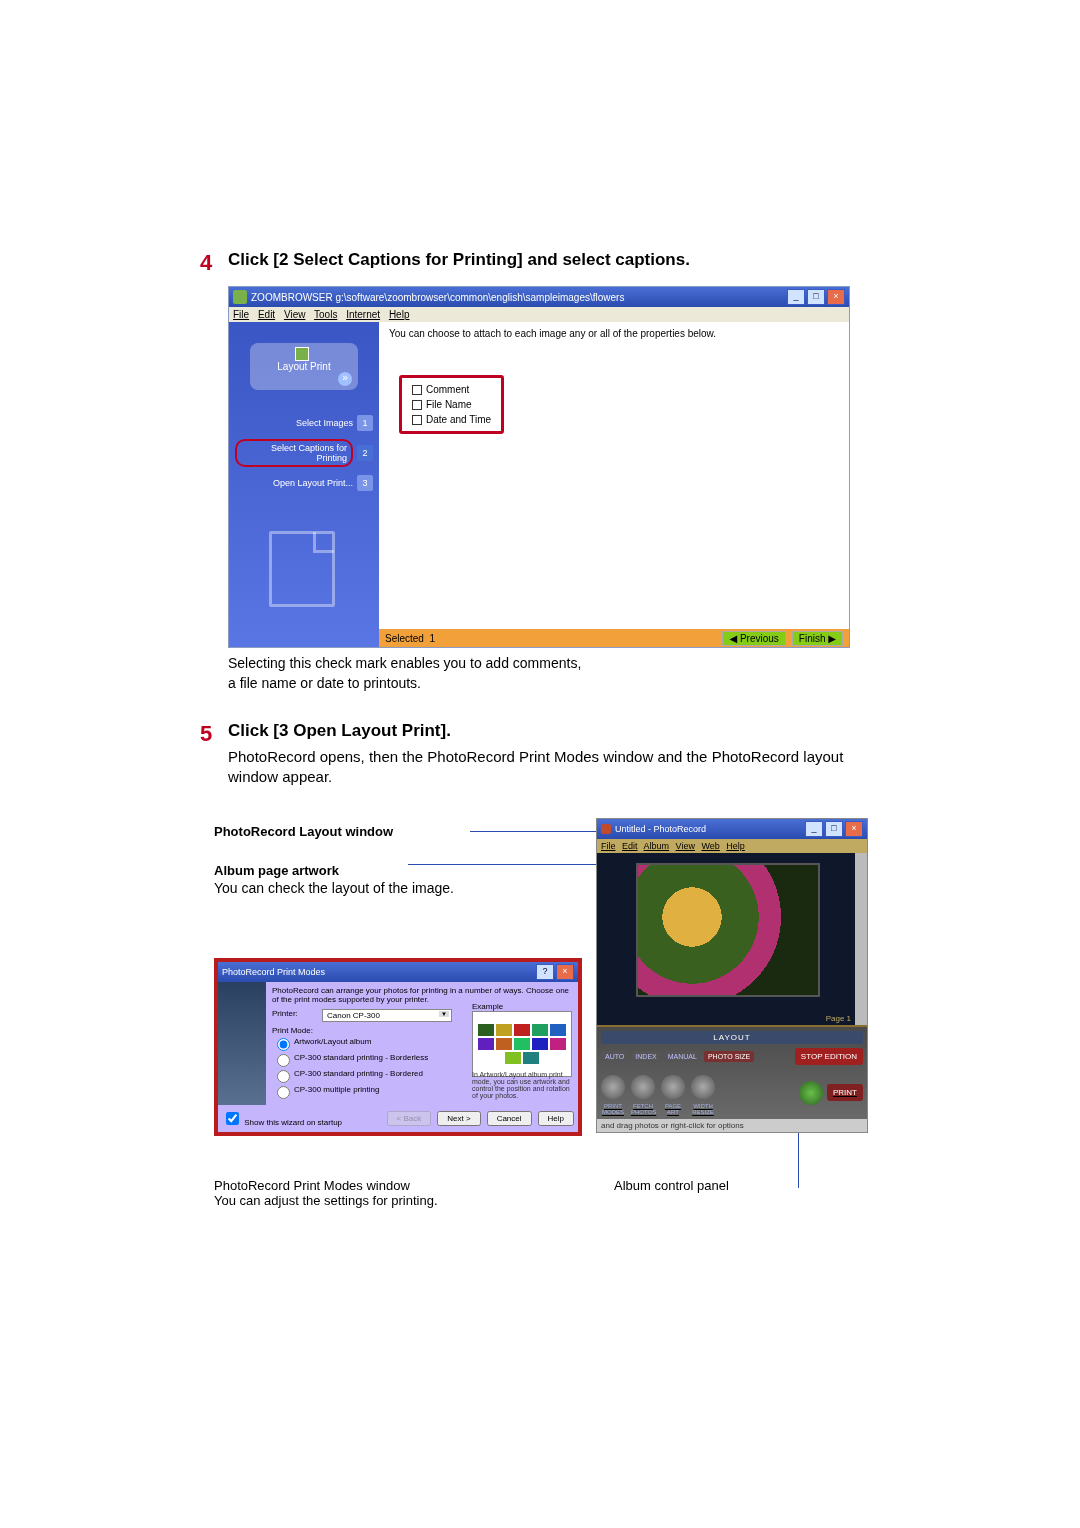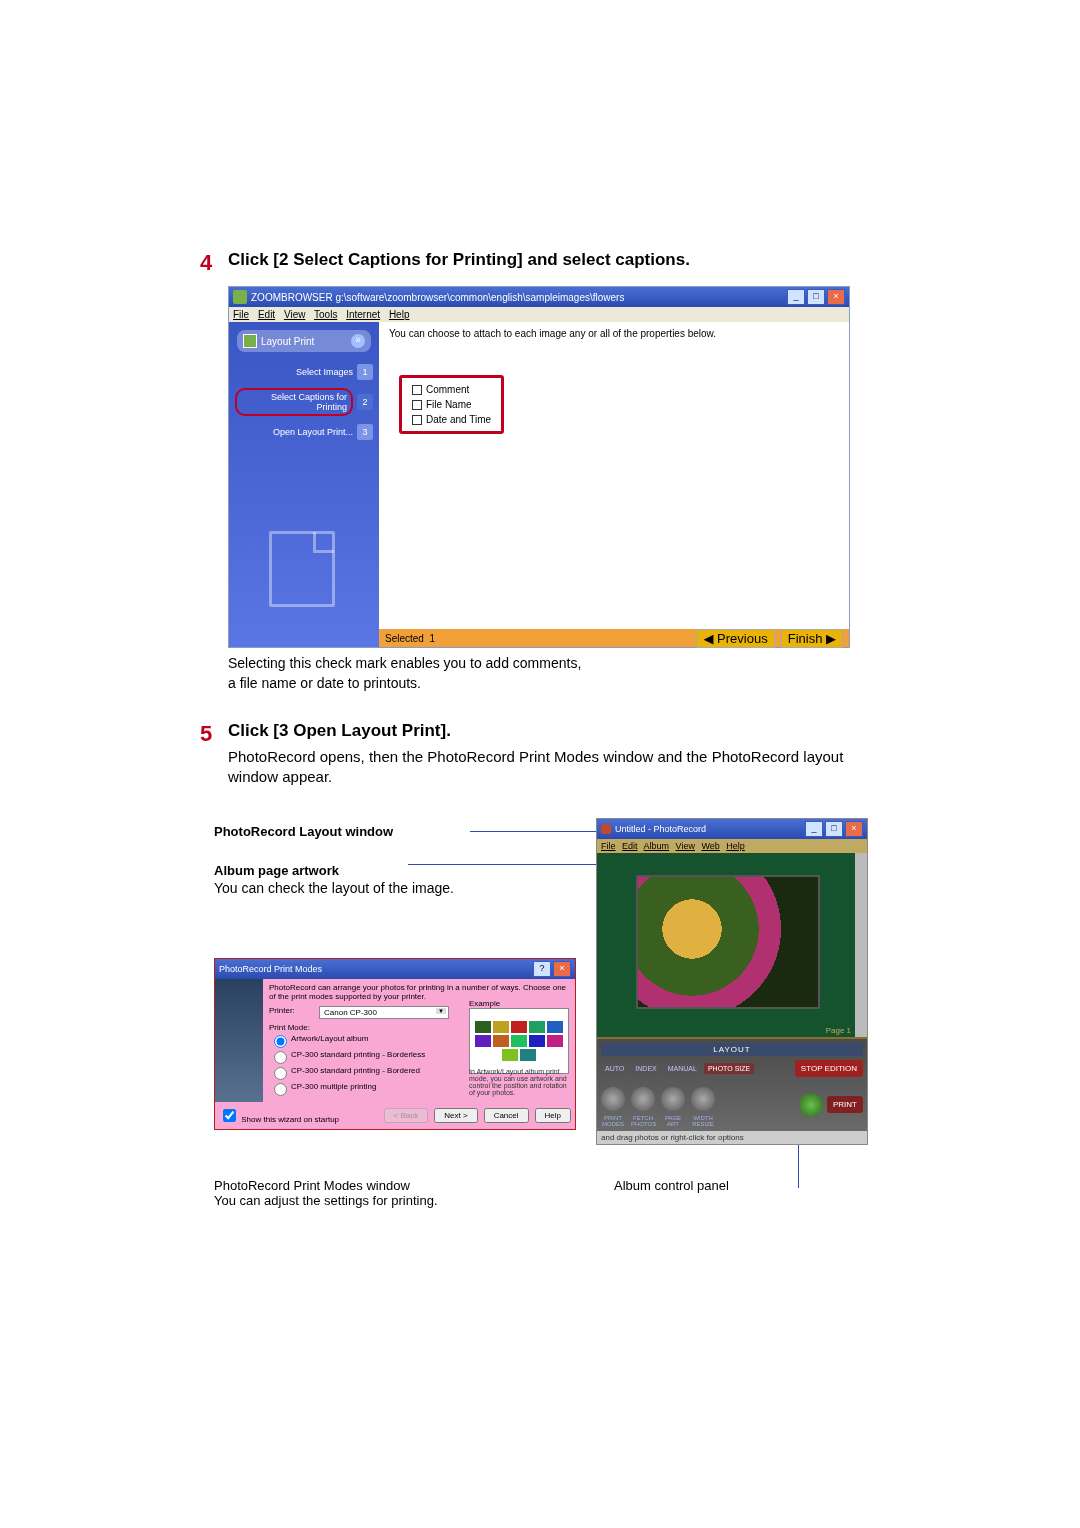--- a/index.html
+++ b/index.html
@@ -68,39 +68,39 @@
   .zb-title .icon {
     width: 14px; height: 14px; background: #7ab04a; border-radius: 2px; margin-right: 4px;
   }
   .zb-title .controls { margin-left: auto; display: flex; gap: 2px; }
   .zb-ctrl { width: 16px; height: 14px; background:#d0e4ff; border:1px solid #3a5bc4; color:#003; text-align:center; line-height:12px; font-size:9px;}
   .zb-close { background:#e86b4a; color:#fff; }
   .zb-menu { background:#ece9d8; padding:2px 4px; }
   .zb-menu span { margin-right: 6px; text-decoration: underline; }
   .zb-body { display:flex; background:#fff; height: 325px; position: relative;}
   .zb-side { width: 150px; background: linear-gradient(#3a56c4,#5a76e4); color:#fff; position:relative;}
-  .zb-side-header { background:rgba(255,255,255,0.3); padding:4px 6px; border-radius:8px; margin:8px; display:flex; align-items:center;}
+  .zb-side-header { background:rgba(255,255,255,0.3); padding:4px 6px; border-radius:8px; margin:21px; display:flex; align-items:center;flex-direction:column;}
   .zb-side-header .sq { width:12px;height:12px;background:#7ab04a;border:1px solid #fff;margin-right:4px;}
   .zb-side-header .go { margin-left:auto; width:14px;height:14px;border-radius:50%;background:#a0c0ff; text-align:center; line-height:12px;}
   .zb-step-list { list-style:none; padding:0; margin:8px 4px; }
   .zb-step-list li { display:flex; align-items:center; justify-content:space-between; padding:4px 2px; font-size:9px;}
   .zb-step-list .num { background:#7a94e8; width:16px;height:16px; text-align:center; line-height:16px; border-radius:2px;}
   .zb-step-list .num.active { background:#4a6fd4; }
   .zb-step-list .red { border:2px solid #c00020; border-radius:10px; padding:2px 4px;}
   .zb-doc-icon { position:absolute; bottom:40px; left:40px; width:60px; height:70px; border:3px solid rgba(255,255,255,0.4); border-radius:2px;}
   .zb-doc-icon::before { content:""; position:absolute; right:-2px; top:-2px; width:18px; height:18px; border-left:3px solid rgba(255,255,255,0.4); border-bottom:3px solid rgba(255,255,255,0.4);}
   .zb-main { flex:1; position:relative; }
   .zb-main-header { background:#f1a03a; color:#000; padding:3px 6px; font-size:10px;}
   .zb-main-text { padding:6px 10px; font-size:10px; color:#000;}
   .zb-checks { margin:30px 20px; display:inline-block; border:3px solid #c00020; border-radius:3px; padding:4px 10px;}
   .zb-checks div { font-size:10px; line-height:1.5;}
   .zb-checkbox { display:inline-block; width:8px;height:8px; border:1px solid #333; margin-right:4px; vertical-align:middle;}
   .zb-footer { position:absolute; bottom:0; left:0; right:0; height:18px; background:#f1a03a; display:flex; align-items:center; padding:0 6px; font-size:10px;}
   .zb-footer .right { margin-left:auto; display:flex; gap:6px;}
-  .zb-btn { background:#eab308; border:1px solid #aaa; padding:1px 6px; font-size:13px;}
+  .zb-btn { background:#84cc16; border:1px solid #aaa; padding:1px 6px; font-size:10px;}
 
   
   .pr-area {
     margin-left: 28px;
     position: relative;
     width: 640px;
     height: 380px;
   }
   .pr-label-col {
     position: absolute;
@@ -119,43 +119,43 @@
     width: 270px;
     background: #3d3d3d;
     border: 1px solid #888;
     font-size: 9px;
     font-family: Tahoma, Arial, sans-serif;
   }
   .pr-layout-title { background: linear-gradient(#4a6fd4,#2a4bb0); color:#fff; padding:2px 4px; display:flex; align-items:center;}
   .pr-layout-title .controls { margin-left:auto; display:flex; gap:2px;}
   .pr-layout-menu { background:#c0a960; padding:2px 4px; }
   .pr-layout-menu span { margin-right:4px; text-decoration:underline;}
-  .pr-canvas { background:#14532d; padding:18px 14px 6px 6px; position:relative; height:160px;text-decoration:underline;}
+  .pr-canvas { background:#0f172a; padding:6px 14px 6px 6px; position:relative; height:160px;text-decoration:underline;}
   .pr-photo { width:180px; height:130px; margin:4px auto; background: radial-gradient(circle at 30% 40%, #e0b040 0 20%, #3a6020 20% 45%, #b03070 45% 60%, #1a2a10 60% 100%); border:2px solid #555;}
   .pr-scroll { position:absolute; right:0; top:0; bottom:0; width:12px; background:#bbb;}
   .pr-controls-panel { background:linear-gradient(#4a4a4a,#6a6a6a); padding:4px; border-top:2px solid #8a7030;}
   .pr-controls-panel .layout-bar { background:#3a4a6a; color:#fff; text-align:center; font-size:8px; padding:2px 0; margin-bottom:4px; letter-spacing:1px;}
   .pr-controls-panel .row { display:flex; gap:4px; align-items:center; justify-content:space-between; }
   .pr-tab { background:#555; color:#c0c0ff; font-size:7px; padding:2px 4px; border-radius:2px;}
   .pr-tab.active { background:#7a3030; color:#fff;}
   .pr-big-btn { background:#a02020; color:#fff; font-size:8px; padding:4px 6px; border-radius:3px;}
   .pr-knobs { display:flex; gap:6px; margin:4px 0;}
   .pr-knob { width:24px; height:24px; border-radius:50%; background:radial-gradient(circle,#aaa,#555); position:relative;}
   .pr-green { background:radial-gradient(circle,#6ac04a,#2a6020);}
   .pr-knob-labels { display:flex; gap:2px; justify-content:space-between;}
   .pr-knob-label { font-size:6px; color:#a0b0e0; width:24px; text-align:center; line-height:1;}
   .pr-hint { background:#ccc; color:#333; font-size:8px; padding:2px 4px;}
 
   .pr-modes-window {
     position: absolute;
     left: -14px;
     top: 150px;
     width: 360px;
-    border: 1px solid #b91c1c;
-    background: #f9a8d4;
+    border: 4px solid #b91c1c;
+    background: #c4b5fd;
     font-family: Tahoma, Arial, sans-serif;
     font-size: 9px;
   }
   .pr-modes-body { display:flex;}
   .pr-modes-img { width:48px; background:linear-gradient(#2a4060,#5a7090); }
   .pr-modes-content { flex:1; padding:4px 6px; position:relative;}
   .pr-modes-content .intro { font-size:8px; line-height:1.2; margin-bottom:4px;}
   .pr-row { display:flex; align-items:flex-start; margin:2px 0; font-size:8px;}
   .pr-row label { width:50px;}
   .pr-dropdown { border:1px solid #888; background:#fff; padding:1px 14px 1px 4px; flex:1; position:relative; max-width:110px;}
@@ -348,21 +348,21 @@
         <div class="layout-bar">LAYOUT</div>
         <div class="row">
           <div style="display:flex; gap:3px;">
             <div class="pr-tab">AUTO</div>
             <div class="pr-tab">INDEX</div>
             <div class="pr-tab">MANUAL</div>
             <div class="pr-tab active">PHOTO SIZE</div>
           </div>
           <div class="pr-big-btn">STOP EDITION</div>
         </div>
-        <div class="row" style="margin-top:6px;">
+        <div class="row" style="margin-top:6px;text-decoration:underline;">
           <div>
             <div class="pr-knobs">
               <div class="pr-knob"></div>
               <div class="pr-knob"></div>
               <div class="pr-knob"></div>
               <div class="pr-knob"></div>
             </div>
             <div class="pr-knob-labels">
               <div class="pr-knob-label">PRINT MODES</div>
               <div class="pr-knob-label">FETCH PHOTOS</div>

